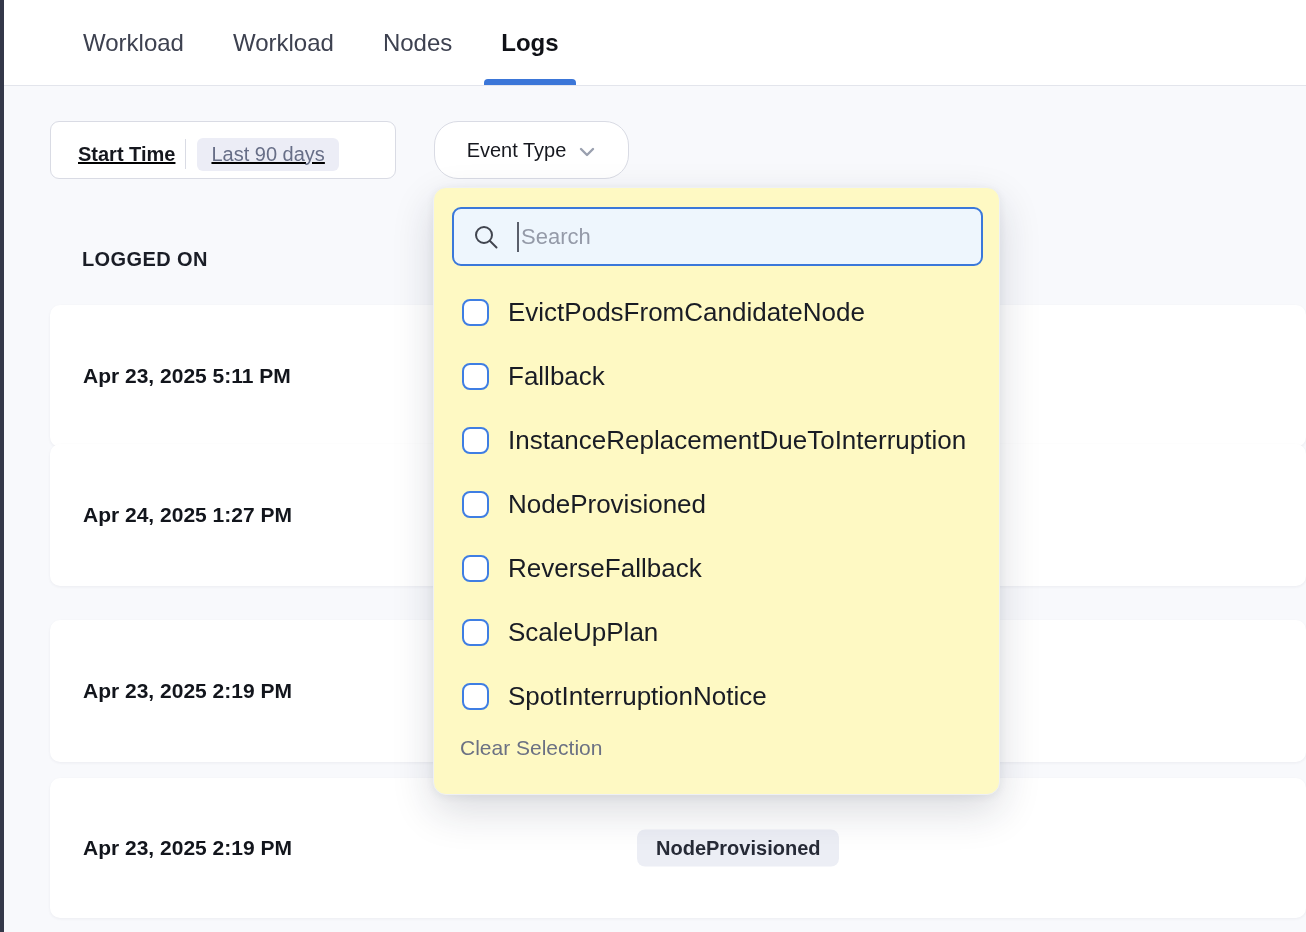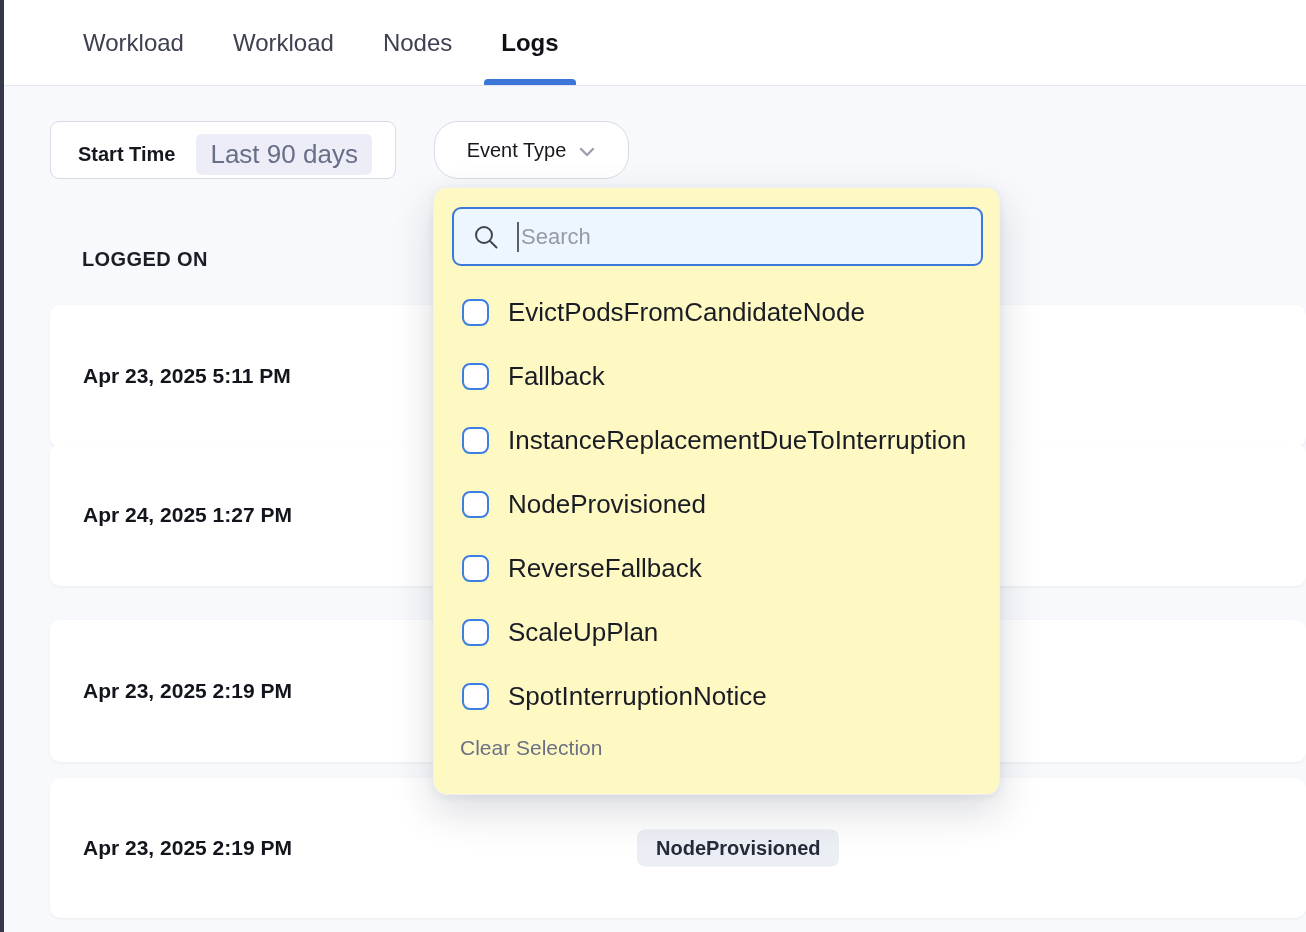--- a/index.html
+++ b/index.html
@@ -40,26 +40,26 @@
 
   
   .content { position: absolute; top: 87px; left: 0; right: 0; bottom: 0; }
 
   .filter-btn {
     position: absolute; top: 34px; height: 58px;
     background: #ffffff; border: 1px solid #d9dbe4; border-radius: 9px;
     display: flex; align-items: center;
     font-family: inherit; cursor: pointer;
   }
-  .filter-start { left: 50px; width: 346px; padding: 8px 24px 0 27px; }
+  .filter-start { left: 50px; width: 346px; padding: 8px 24px 0 27px; text-decoration: underline; }
   .filter-label { font-size: 20px; font-weight: 700; color: #16181f; white-space: nowrap; }
   .filter-divider { width: 1px; height: 30px; background: #d9dbe4; margin: 0 11px 0 10px; }
   .filter-pill {
     background: #ecedf6; color: #676e87; border-radius: 6px;
-    font-size: 26px; padding: 5px 14px; white-space: nowrap;
+    font-size: 20px; padding: 5px 14px; white-space: nowrap;
   }
   .filter-event { left: 434px; width: 195px; justify-content: center; gap: 12px; border-radius: 24px; }
   .filter-event .filter-text { font-size: 20px; font-weight: 500; color: #16181f; }
   .chevron-down { width: 18px; height: 18px; margin-top: 3px; }
 
   .col-header {
     position: absolute; left: 82px; top: 161px;
     font-size: 20px; font-weight: 700; letter-spacing: 0.4px;
     color: #1a1d26;
   }

